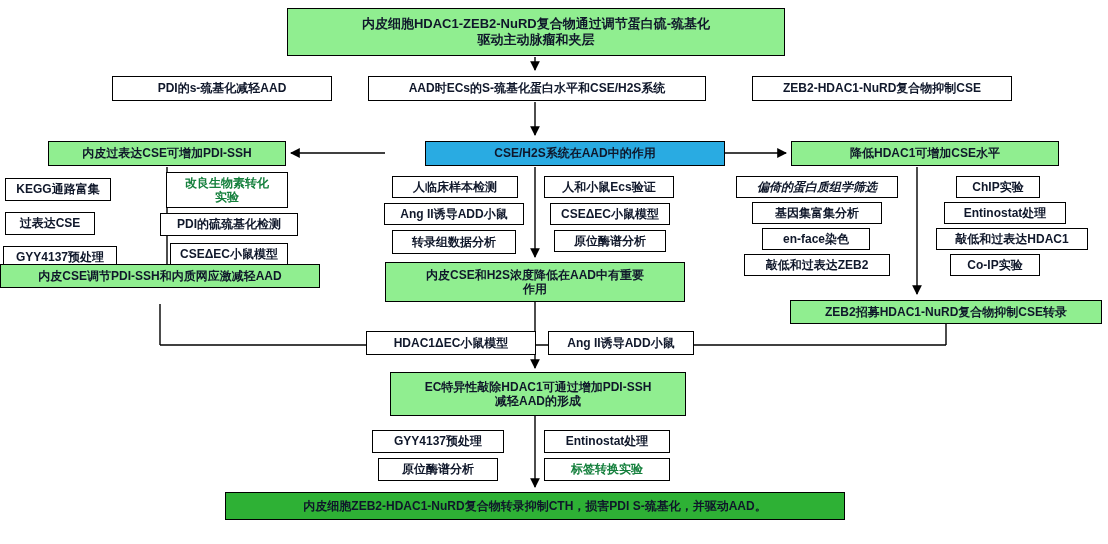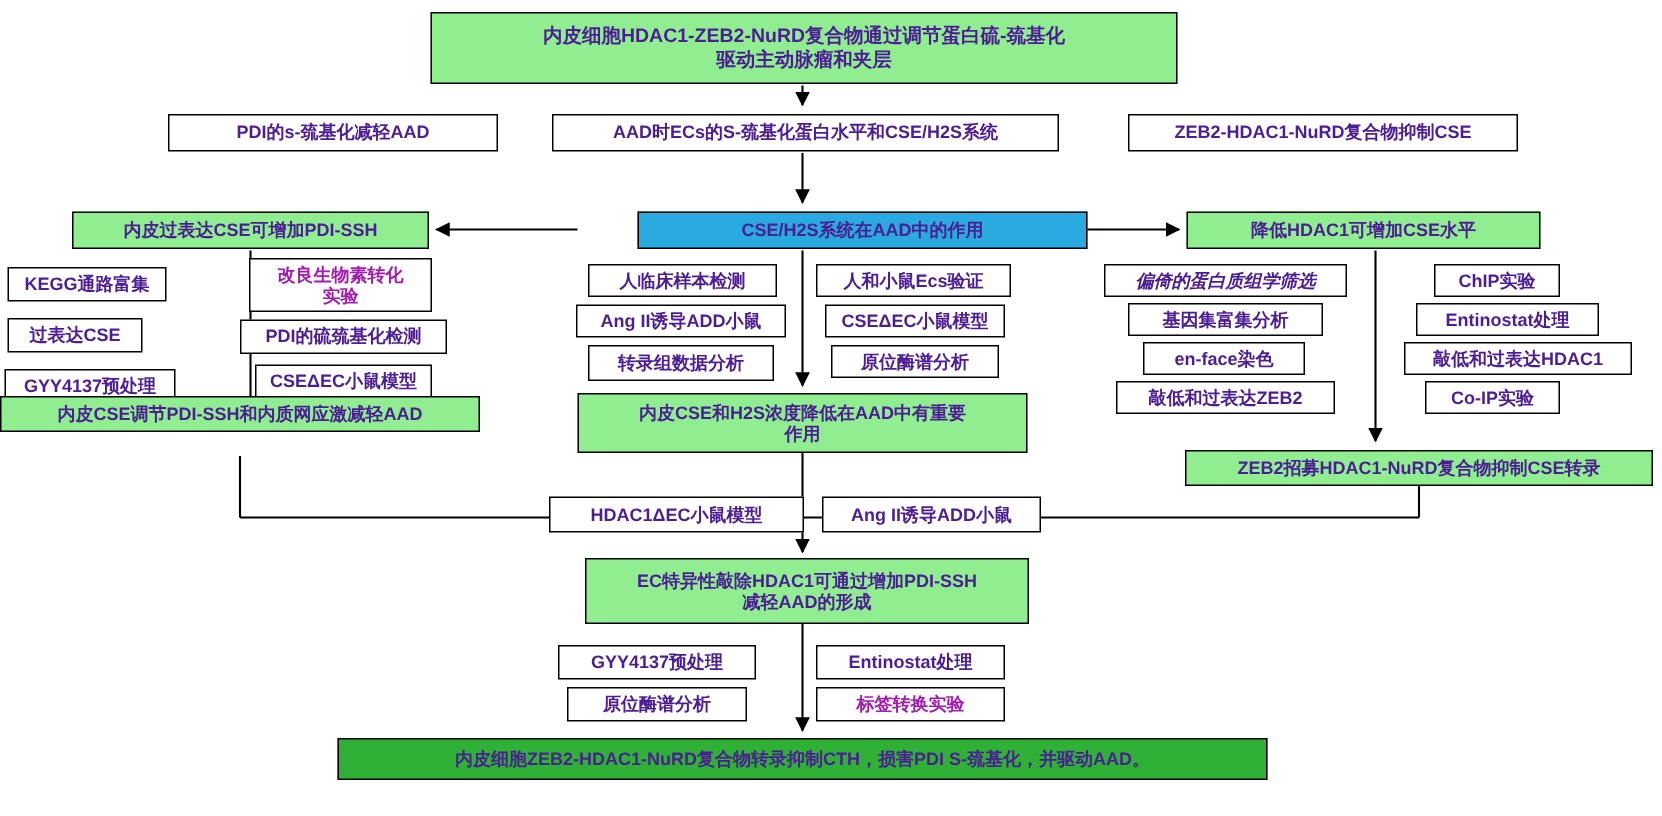--- a/index.html
+++ b/index.html
@@ -10,30 +10,30 @@
     font-family:"Liberation Sans","DejaVu Sans",sans-serif;
     overflow:hidden;
   }
   #wires{position:absolute;left:0;top:0;width:1108px;height:544px;}
   .box{
     position:absolute;
     display:flex;align-items:center;justify-content:center;
     text-align:center;
     border:1px solid #000;
     background:#fff;
-    color:#4c1d95;
+    color:#0f172a;
     font-size:12px;font-weight:600;line-height:1.2;
     white-space:pre-line;
     box-sizing:border-box;
     padding:1px 4px;
   }
   .green{background:#90EE90;}
   .blue{background:#29ABE2;}
   .darkgreen{background:#2EB135;}
-  .redtext{color:#a21caf;}
+  .redtext{color:#15803d;}
   .title{font-size:13px;font-weight:700;}
 </style>
 </head>
 <body>
 
 <div id="canvas">
 
   <svg id="wires" viewBox="0 0 1108 544">
     <defs>
       <marker id="arrow" viewBox="0 0 10 10" refX="9" refY="5" markerWidth="7" markerHeight="7" orient="auto-start-reverse">
@@ -69,21 +69,21 @@
 
   <div class="box green title" style="left:287px;top:8px;width:498px;height:48px;">内皮细胞HDAC1-ZEB2-NuRD复合物通过调节蛋白硫-巯基化
 驱动主动脉瘤和夹层</div>
 
   <div class="box" style="left:112px;top:76px;width:220px;height:25px;">PDI的s-巯基化减轻AAD</div>
   <div class="box" style="left:368px;top:76px;width:338px;height:25px;">AAD时ECs的S-巯基化蛋白水平和CSE/H2S系统</div>
   <div class="box" style="left:752px;top:76px;width:260px;height:25px;">ZEB2-HDAC1-NuRD复合物抑制CSE</div>
 
   <div class="box green" style="left:48px;top:141px;width:238px;height:25px;">内皮过表达CSE可增加PDI-SSH</div>
   <div class="box blue" style="left:385px;top:141px;width:300px;height:25px;margin-left:40px;">CSE/H2S系统在AAD中的作用</div>
-  <div class="box green" style="left:791px;top:141px;width:236px;height:25px;">降低HDAC1可增加CSE水平</div>
+  <div class="box green" style="left:791px;top:141px;width:268px;height:25px;">降低HDAC1可增加CSE水平</div>
 
   <div class="box" style="left:5px;top:178px;width:106px;height:23px;">KEGG通路富集</div>
   <div class="box" style="left:5px;top:212px;width:90px;height:23px;">过表达CSE</div>
   <div class="box" style="left:3px;top:246px;width:114px;height:23px;">GYY4137预处理</div>
 
   <div class="box redtext" style="left:166px;top:172px;width:122px;height:36px;">改良生物素转化
 实验</div>
   <div class="box" style="left:160px;top:213px;width:138px;height:23px;">PDI的硫巯基化检测</div>
   <div class="box" style="left:170px;top:243px;width:118px;height:23px;">CSEΔEC小鼠模型</div>
 

